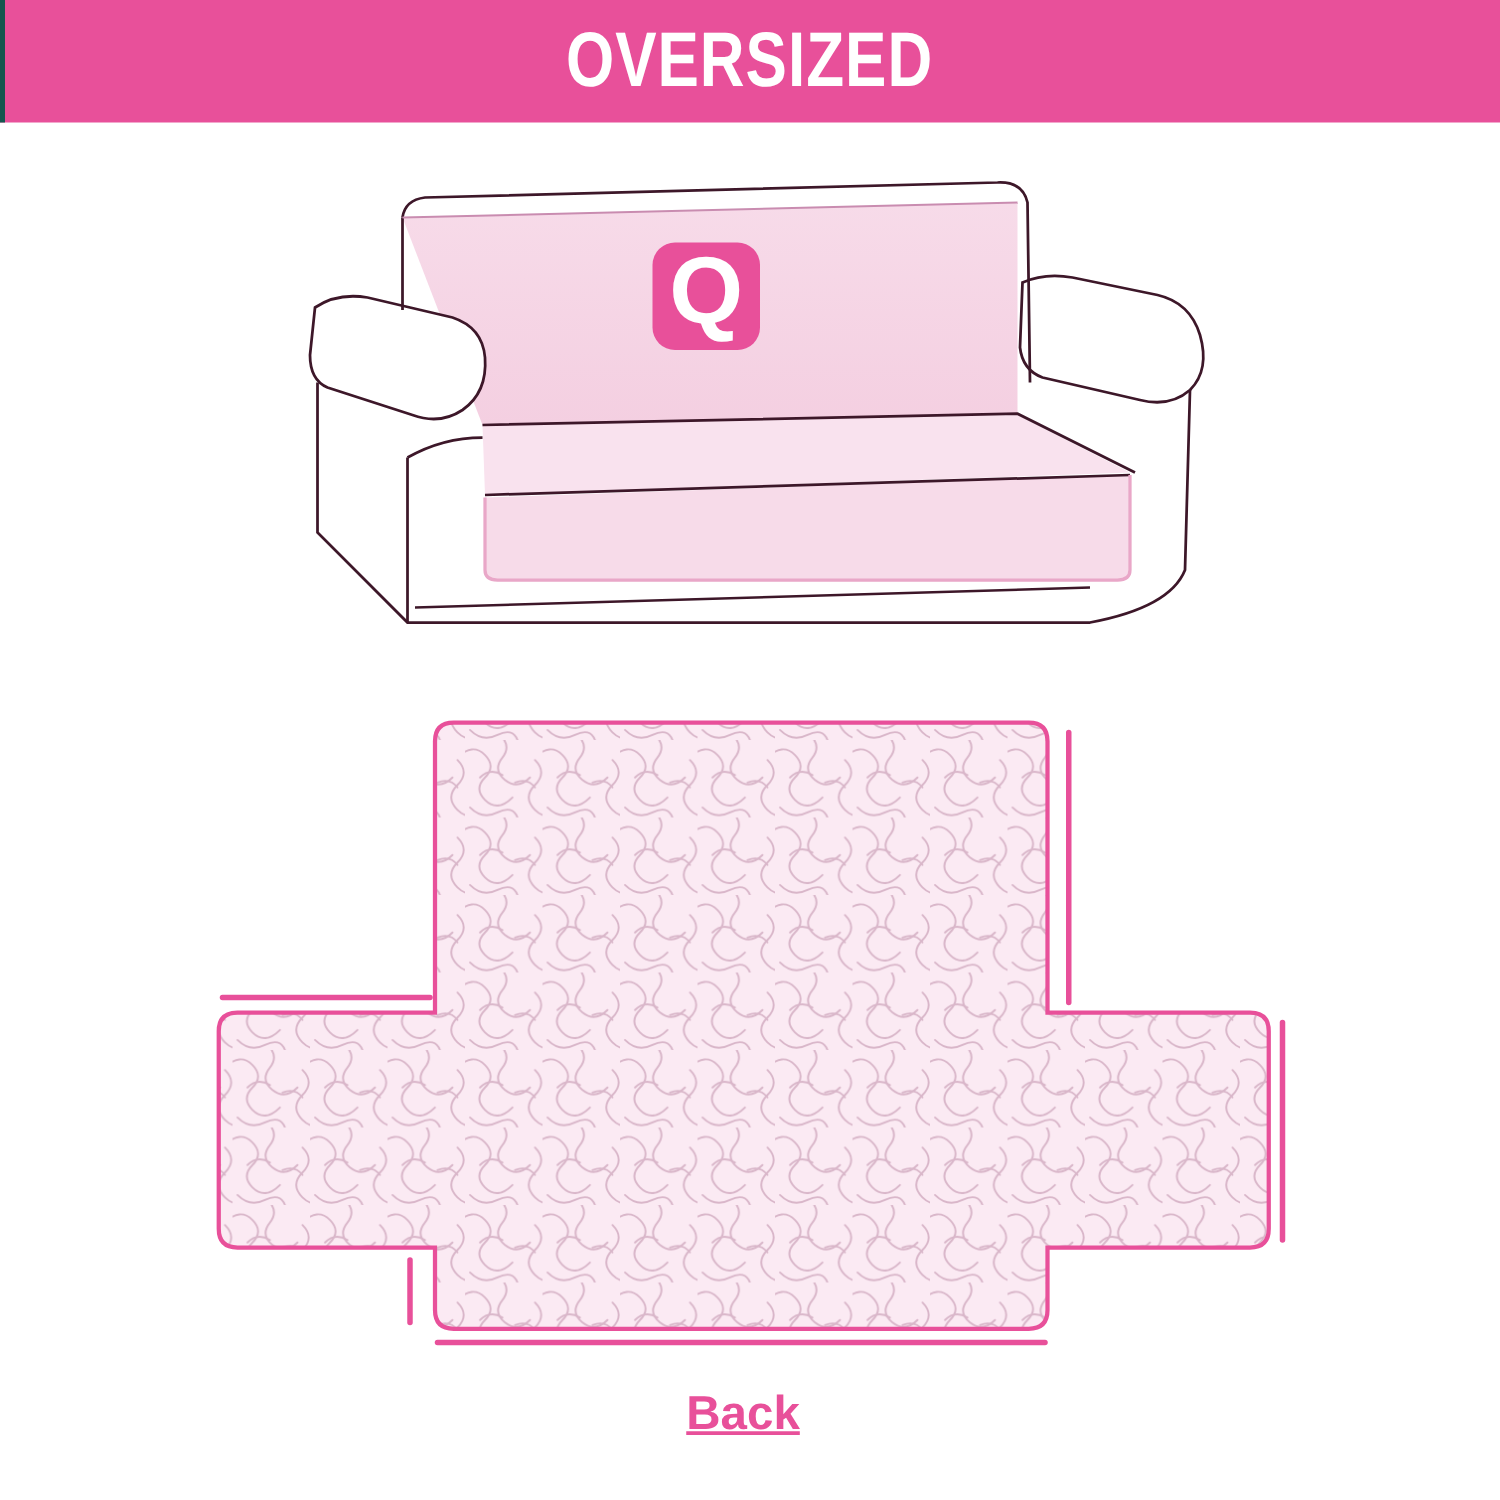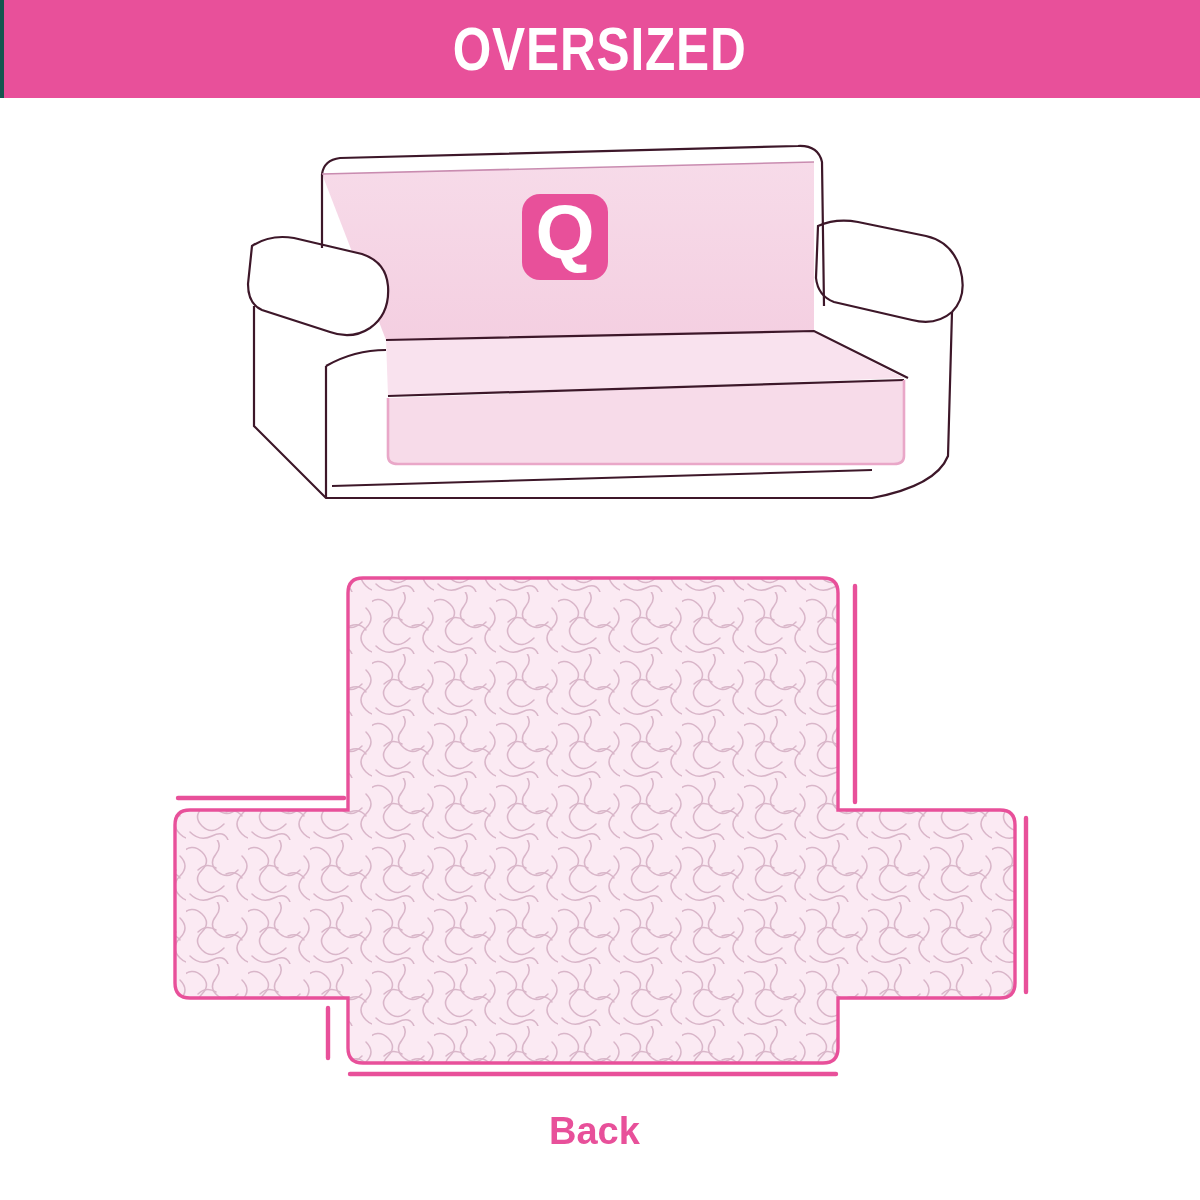--- a/index.html
+++ b/index.html
@@ -48,21 +48,21 @@
 
   
   .dlabel{
     position:absolute;
     color:#e8509a;
     font-weight:700;
     line-height:1;
     white-space:nowrap;
     user-select:none;
   }
-  .lbl-back{left:549px;top:582px;font-size:38px;}
+  .lbl-back{left:549px;top:582px;font-size:38px;text-decoration:underline;}
 </style>
 </head>
 <body>
 
 <div id="root">
 
   <div class="banner">
     <div class="banner-edge"></div>
     <div class="banner-title">OVERSIZED</div>
   </div>

